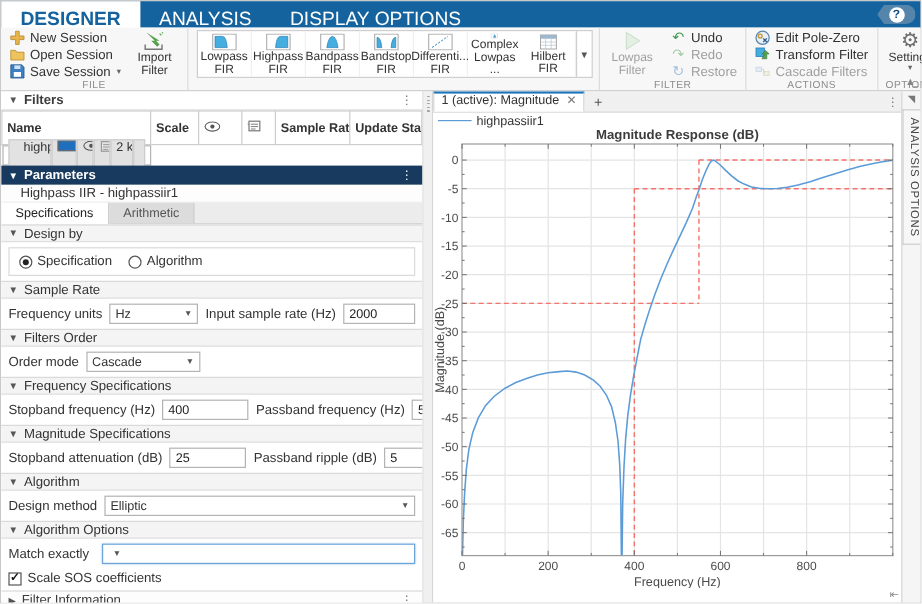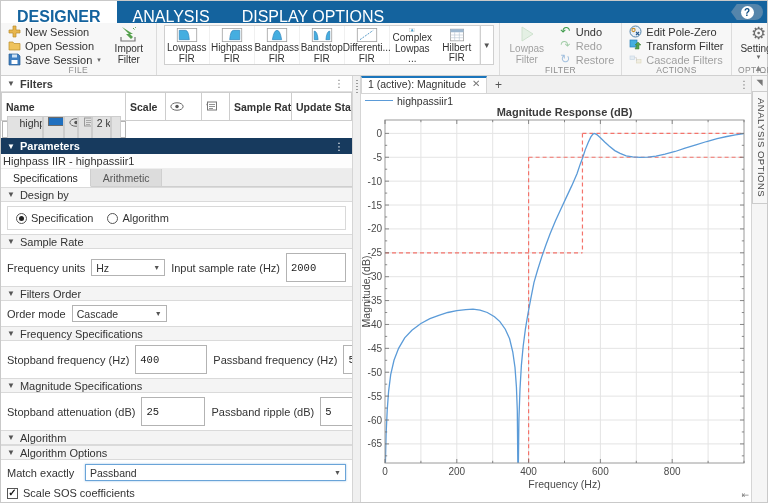--- a/index.html
+++ b/index.html
@@ -48,34 +48,34 @@
   .phead-dark .dots{color:#fff}
 
   table.ftable{width:100%;border-collapse:collapse;flex:0 0 auto;table-layout:fixed}
   .ftable th,.ftable td{border:1px solid #cdcdcd;height:28px;padding:0 4px;font-size:10.5px;text-align:left;overflow:hidden;white-space:nowrap}
   .ftable th{background:#fff;font-weight:bold}
   .ftable tr.sel td{background:#e2e2e2}
   .cline{width:40px}.ceye{width:36px}.ctag{width:28px}.csr{width:62px}.cus{width:60px}
   .swatch{width:34px;height:9px;background:#1F6FBF;border:1px solid #6b6b6b;margin:0 auto}
   .cell-center{text-align:center}
 
-  .subhead{height:15px;line-height:15px;padding:0 2px;background:#fdfdfd;border-bottom:1px solid #eee;flex:0 0 auto}
+  .subhead{height:15px;line-height:15px;padding:0 16px;background:#fdfdfd;border-bottom:1px solid #eee;flex:0 0 auto}
   .ptabs{display:flex;height:18px;border-bottom:1px solid #cfcfcf;background:#ececec;flex:0 0 auto}
   .ptab{padding:0 12px;display:flex;align-items:center;font-size:10.5px;color:#555;background:#dcdcdc;border-right:1px solid #cfcfcf;cursor:pointer}
   .ptab.active{background:#fff;color:#222;border-bottom:1px solid #fff;margin-bottom:-1px}
   .ptab-rest{flex:1}
 
   .sech{height:15px;display:flex;align-items:center;padding:0 6px;background:#f4f4f4;border-top:1px solid #dadada;border-bottom:1px solid #dadada;flex:0 0 auto}
   .sech .arrow{font-size:8px;color:#555;margin-right:5px}
   .sbody{padding:4px 6px;display:flex;align-items:center;gap:6px;flex:0 0 auto;background:#fff}
   .gbox{border:1px solid #d9d9d9;padding:5px 8px;display:flex;align-items:center;gap:14px;width:100%}
   .radio{width:11px;height:11px;border:1px solid #555;border-radius:50%;display:inline-flex;align-items:center;justify-content:center;background:#fff;flex:0 0 auto}
   .radio.on::after{content:"";width:5px;height:5px;border-radius:50%;background:#222}
   .ropt{display:flex;align-items:center;gap:4px;cursor:pointer}
-  .fld{height:29px;border:1px solid #b3b3b3;background:#fff;font-size:10.5px;padding:0 4px;font-family:Liberation Mono, monospace;color:#222}
+  .fld{height:17px;border:1px solid #b3b3b3;background:#fff;font-size:10.5px;padding:0 4px;font-family:Liberation Sans, sans-serif;color:#222}
   .sel{height:17px;border:1px solid #b3b3b3;background:#fff;display:flex;align-items:center;padding:0 4px;cursor:pointer;font-size:10.5px}
   .sel .sval{flex:1;overflow:hidden;white-space:nowrap}
   .sel .scaret{font-size:7px;color:#555;margin-left:4px}
   .sel.focus{border:1px solid #6aa4d8;box-shadow:0 0 2px #9cc4e8}
   .lbl{white-space:nowrap;color:#333}
   .cbrow{padding:2px 6px 4px;display:flex;align-items:center;gap:5px;flex:0 0 auto;background:#fff}
   .cb{width:11px;height:11px;border:1px solid #555;background:#fff;display:inline-flex;align-items:center;justify-content:center;font-size:10px;color:#111;font-weight:bold;line-height:10px;cursor:pointer}
   .finfo{margin-top:auto;border-top:1px solid #dadada;border-bottom:1px solid #dadada;background:#fdfdfd}
 
   
@@ -419,29 +419,35 @@
         <span class="lbl">Stopband attenuation (dB)</span>
         <input class="fld" style="width: 64px;" value="25">
         <span class="lbl">Passband ripple (dB)</span>
         <input class="fld" style="flex: 1 1 0%; min-width: 50px;" value="5">
       </div>
 
       <div class="sech">
         <span class="arrow">▼</span>
         <span>Algorithm</span>
       </div>
+      <div class="sbody">
+        <span class="lbl">Design method</span>
+        <div class="sel" style="flex:1">
+          <span class="sval">Elliptic</span>
+          <span class="scaret">▼</span>
+        </div>
+      </div>
 
       <div class="sech">
         <span class="arrow">▼</span>
         <span>Algorithm Options</span>
       </div>
       <div class="sbody">
         <span class="lbl" style="width:72px">Match exactly</span>
         <div class="sel focus" style="flex:1">
-          <span class="sval">Passband</span>
           <span class="scaret">▼</span>
         </div>
       </div>
       <div class="cbrow">
         <span class="cb">✓</span>
         <span class="lbl">Scale SOS coefficients</span>
       </div>
 
       <div class="phead finfo">
         <span class="arrow">▶</span>

